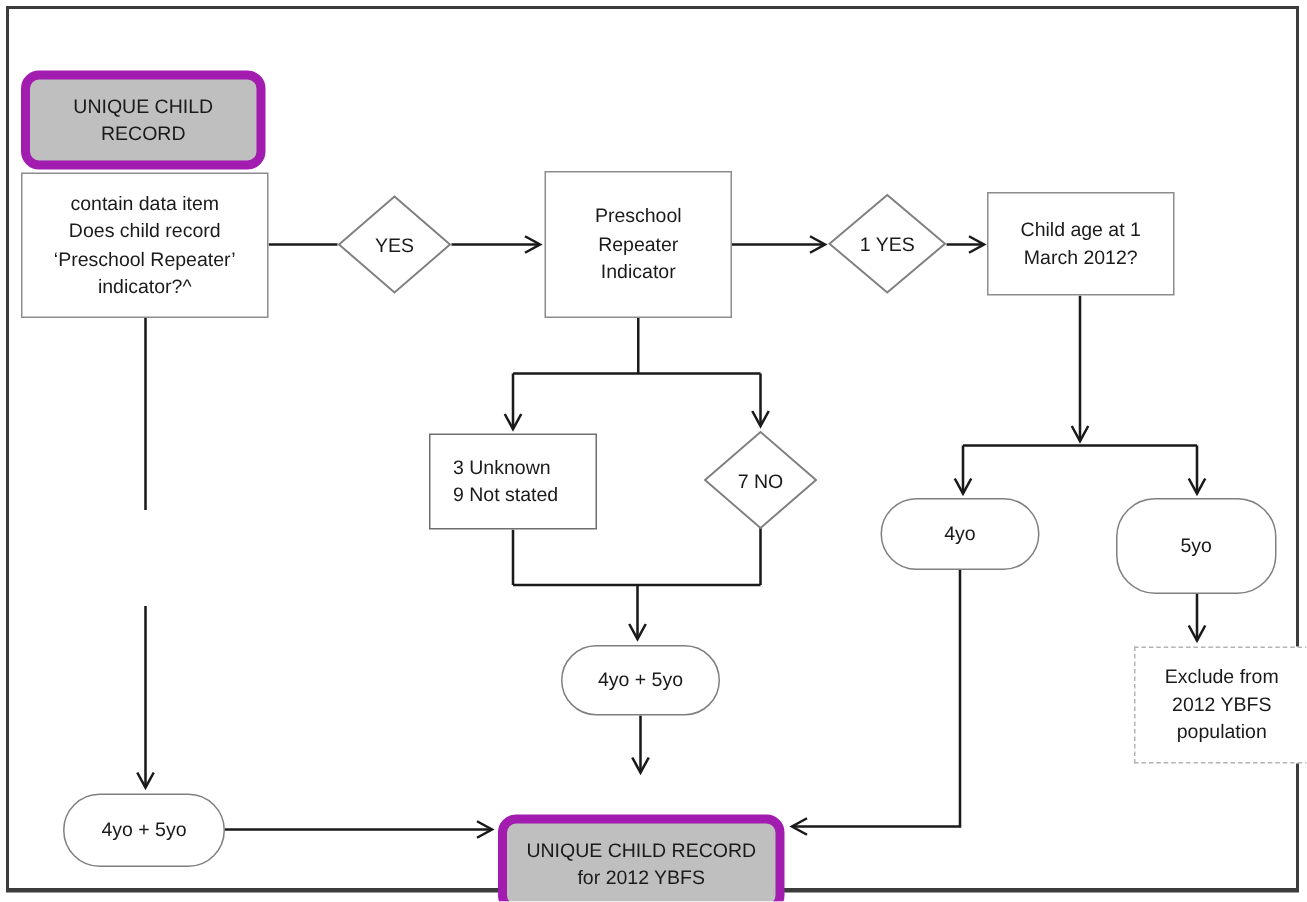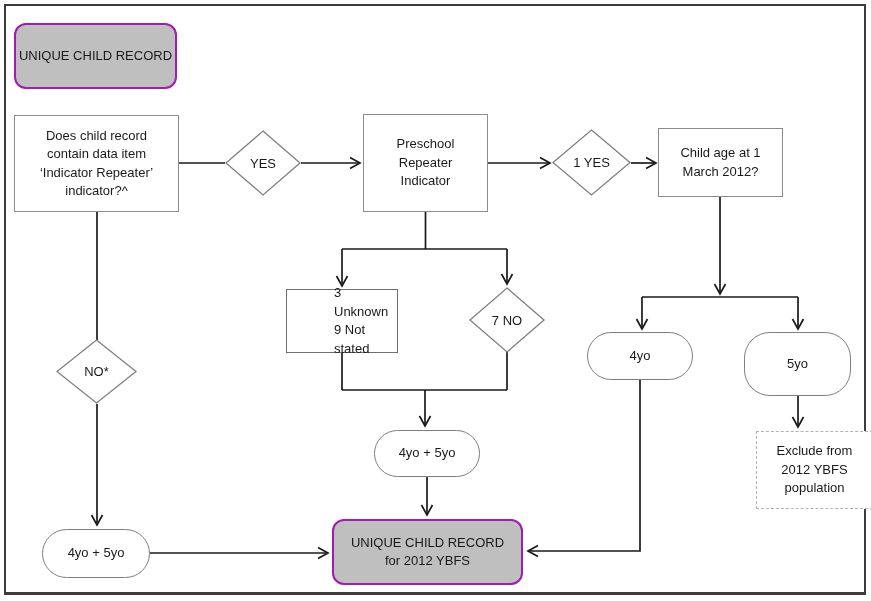--- a/index.html
+++ b/index.html
@@ -21,24 +21,24 @@
   svg.connectors path{stroke:#1a1a1a;stroke-width:1.7;fill:none;}
   .node{
     position:absolute;z-index:2;
     display:flex;align-items:center;justify-content:center;
     text-align:center;font-size:13px;line-height:18.5px;
     background:#ffffff;box-sizing:border-box;
   }
   .node .txt span{display:block;}
   .box{border:1.5px solid #8c8c8c;}
   .box-dark{border:1.5px solid #6f6f6f;}
-  .gray{background:#bfbfbf;border:2px solid #a21caf;border-radius:12px;}
+  .gray{background:#bfbfbf;border:6px solid #a21caf;border-radius:12px;margin-top:24px;}
   .stadium{border:1.4px solid #7f7f7f;border-radius:26px;}
   .dashed{border:1.5px dashed #b3b3b3;}
-  .left-align{justify-content:flex-start;padding-left:32px;}
+  .left-align{justify-content:flex-start;}
   .left-align .txt{text-align:left;padding-left:15px;}
   .diamond{position:absolute;z-index:2;background:transparent;}
   .diamond svg{display:block;}
   .diamond .dlabel{
     position:absolute;inset:0;
     display:flex;align-items:center;justify-content:center;
     font-size:13px;
   }
 </style>
 </head>
@@ -79,23 +79,23 @@
   </svg>
 
   <div class="node gray" style="left:14px;top:23px;width:163px;height:66px">
     <div class="txt">
       <span>UNIQUE CHILD RECORD</span>
     </div>
   </div>
 
   <div class="node box" style="left:14px;top:115px;width:165px;height:97px">
     <div class="txt">
+      <span>contain data item</span>
       <span>Does child record</span>
-      <span>contain data item</span>
-      <span>‘Indicator Repeater’</span>
+      <span>‘Preschool Repeater’</span>
       <span>indicator?^</span>
     </div>
   </div>
 
   <div class="diamond" style="left:225px;top:130px;width:76px;height:66px">
     <svg width="76" height="66">
       <polygon points="38,1 75,33 38,65 1,33" fill="#ffffff" stroke="#7f7f7f" stroke-width="1.3"></polygon>
     </svg>
     <span class="dlabel">YES</span>
   </div>
@@ -129,26 +129,20 @@
     </div>
   </div>
 
   <div class="diamond" style="left:469px;top:287px;width:76px;height:66px">
     <svg width="76" height="66">
       <polygon points="38,1 75,33 38,65 1,33" fill="#ffffff" stroke="#7f7f7f" stroke-width="1.3"></polygon>
     </svg>
     <span class="dlabel">7 NO</span>
   </div>
 
-  <div class="diamond" style="left:56px;top:339px;width:81px;height:65px">
-    <svg width="81" height="65">
-      <polygon points="40.5,1 80,32.5 40.5,64 1,32.5" fill="#ffffff" stroke="#7f7f7f" stroke-width="1.3"></polygon>
-    </svg>
-    <span class="dlabel">NO*</span>
-  </div>
 
   <div class="node stadium" style="left:587px;top:332px;width:106px;height:48px">
     <span>4yo</span>
   </div>
 
   <div class="node stadium" style="left:744px;top:332px;width:107px;height:64px">
     <span>5yo</span>
   </div>
 
   <div class="node dashed" style="left:756px;top:431px;width:117px;height:78px">

